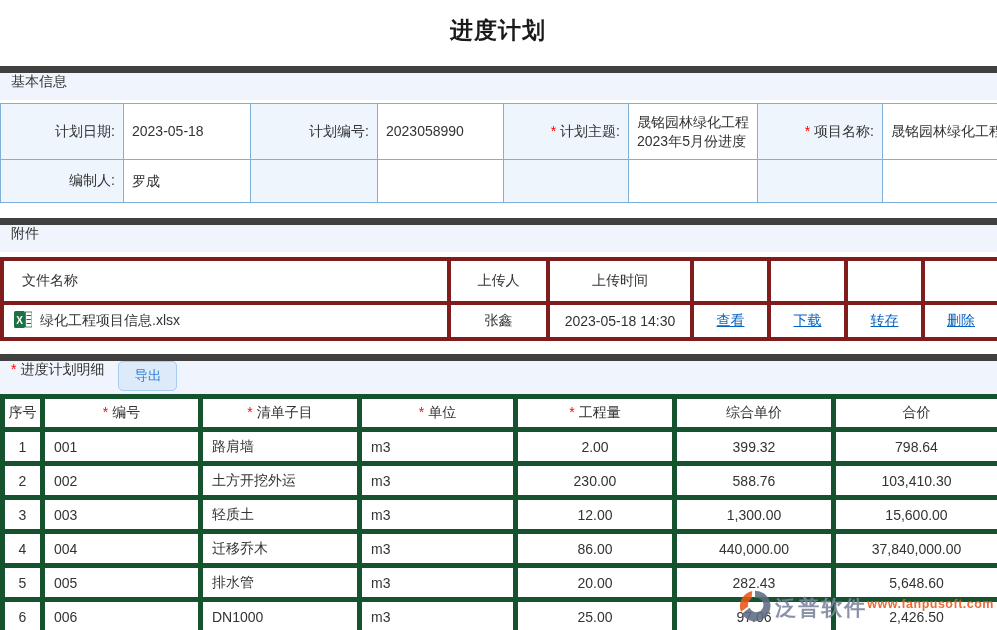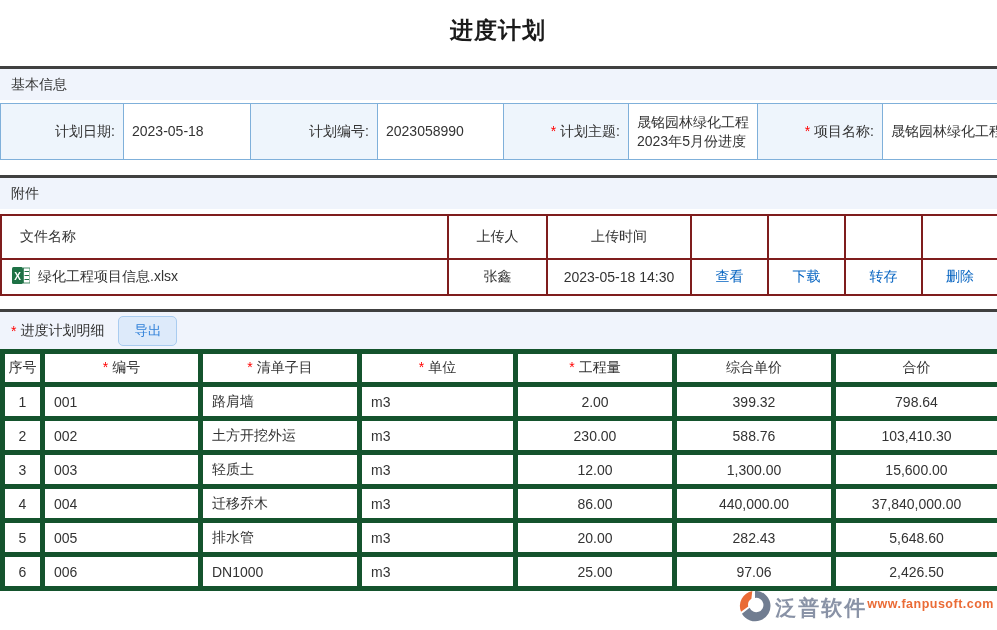--- a/index.html
+++ b/index.html
@@ -8,47 +8,47 @@
     font-family: "Liberation Sans", "DejaVu Sans", sans-serif;
     background: #fff; color: #333; position: relative;
   }
   .page-title {
     text-align: center; font-size: 23px; font-weight: bold; color: #1a1a1a;
     padding: 15px 1px 20px 0; letter-spacing: 1px;
   }
   
   .section-bar {
     width: 997px; height: 34px; background: #f0f4fc;
-    border-top: 3px solid #404040;
-    display: flex; align-items: center; padding-left: 11px;
+    border-top: 7px solid #404040;
+    display: flex; align-items: flex-start; padding-left: 11px;
     font-size: 14px; color: #333;
   }
   .req { color: #ff0000; margin-right: 4px; }
   
   table { border-collapse: collapse; table-layout: fixed; width: 997px; }
   .basic-table { margin-top: 3px; }
   .basic-table td { border: 1px solid #7fb0da; font-size: 14px; vertical-align: middle; }
   .basic-table tr.r1 td { height: 56px; }
   .basic-table tr.r2 td { height: 43px; }
   .basic-table td.lbl { background: #eef5fc; text-align: right; padding-right: 8px; color: #333; }
   .basic-table td.val { background: #fff; text-align: left; padding: 4px 4px 4px 8px; line-height: 1.35; }
   .basic-table td.val.clip { white-space: nowrap; overflow: hidden; }
   
   .attach-table { margin-top: 5px; }
   .attach-table td, .attach-table th {
-    border: 2px solid #7f1d1d; font-size: 14px; font-weight: normal; color: #333;
+    border: 4px solid #7f1d1d; font-size: 14px; font-weight: normal; color: #333;
     text-align: center; vertical-align: middle;
   }
   .attach-table thead tr { height: 44px; }
   .attach-table tbody tr { height: 36px; }
   .attach-table tbody tr { border-bottom: 1px solid #8db6d8; }
   .attach-table .fname { text-align: left; padding-left: 18px; }
   .attach-table tbody .fname { padding-left: 10px; }
   .file-cell { display: flex; align-items: center; gap: 8px; }
-  .attach-table a { color: #0563c1; font-size: 14px; cursor: pointer; margin-top: 32px; }
+  .attach-table a { color: #0563c1; text-decoration: underline; font-size: 14px; cursor: pointer; margin-top: 32px; }
   
   .detail-bar { height: 40px; }
   .export-btn {
     margin-left: 14px; background: #ddeafa; border: 1px solid #a9ccf0;
     border-radius: 5px; color: #2f80d9; font-size: 13.5px;
     padding: 5px 15px; cursor: pointer; font-family: inherit;
   }
   .detail-table td, .detail-table th {
     border: 5px solid #14532d; font-size: 14px; font-weight: normal;
     color: #333; vertical-align: middle;
@@ -91,20 +91,30 @@
       <tr class="r1">
     <td class="lbl"><span>计划日期:</span></td>
     <td class="val">2023-05-18</td>
     <td class="lbl"><span>计划编号:</span></td>
     <td class="val">2023058990</td>
     <td class="lbl"><span class="req">*</span><span>计划主题:</span></td>
     <td class="val">晟铭园林绿化工程2023年5月份进度</td>
     <td class="lbl"><span class="req">*</span><span>项目名称:</span></td>
     <td class="val clip">晟铭园林绿化工程</td>
   </tr>
+  <tr class="r2">
+    <td class="lbl"><span>编制人:</span></td>
+    <td class="val">罗成</td>
+    <td class="lbl"></td>
+    <td class="val"></td>
+    <td class="lbl"></td>
+    <td class="val"></td>
+    <td class="lbl"></td>
+    <td class="val"></td>
+  </tr>
 </tbody>
   </table>
 
 <div class="section-bar" style="margin-top:15px">
   <span>附件</span>
 </div>
 
 <table class="attach-table">
   <colgroup>
     <col style="width:447px">

